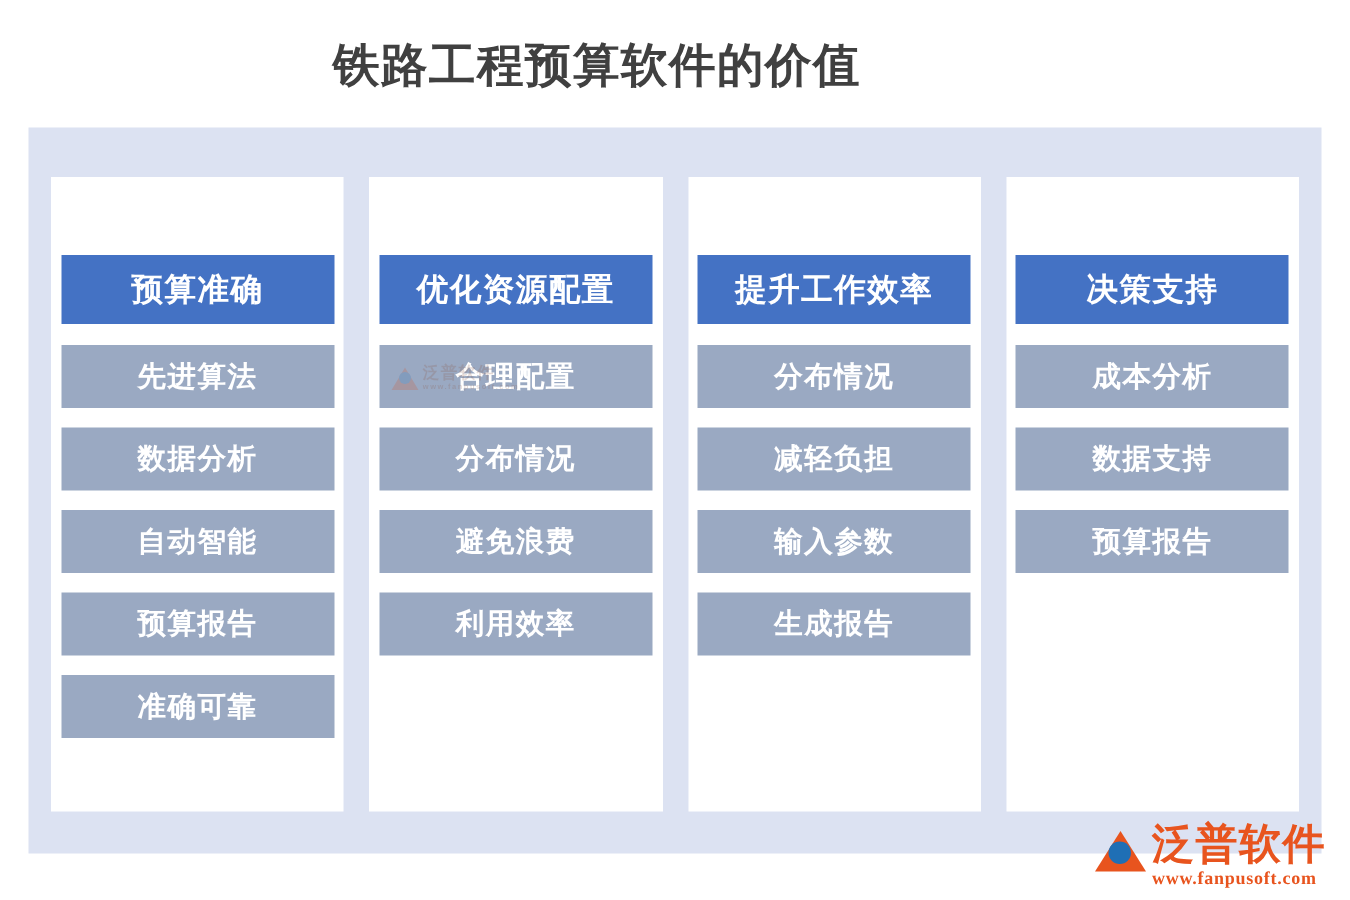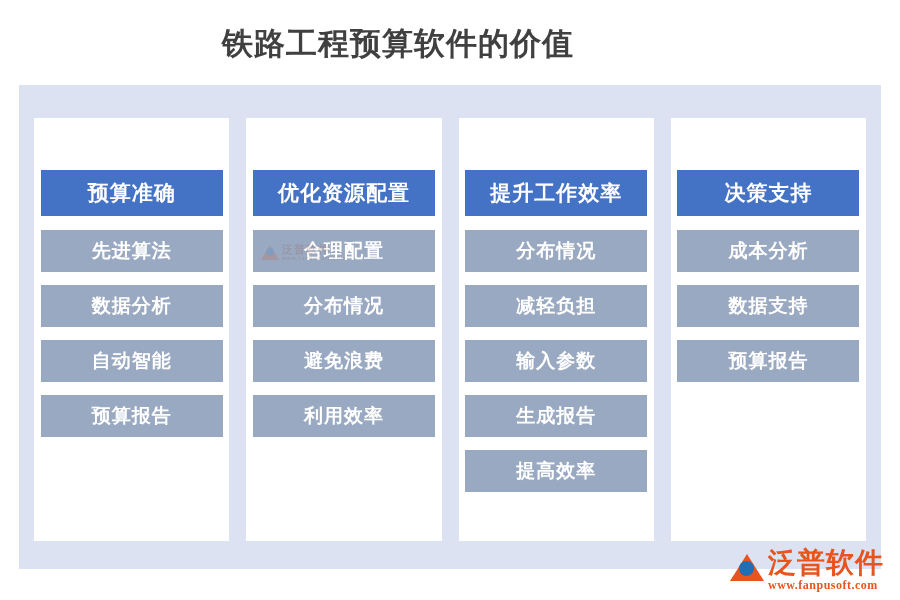--- a/index.html
+++ b/index.html
@@ -226,20 +226,23 @@
         </div>
       <div class="col-item">
           <span>数据分析</span>
         </div>
       <div class="col-item">
           <span>自动智能</span>
         </div>
       <div class="col-item">
           <span>预算报告</span>
         </div>
+      <div class="col-item">
+          <span>准确可靠</span>
+        </div>
     </div>
   </div>
 
   <div class="column">
     <div class="col-header">优化资源配置</div>
     <div class="col-items">
       <div class="col-item">
         <div class="watermark-mini">
           <span class="wm-mark"></span>
           <span style="display:flex;flex-direction:column;">
@@ -268,23 +271,20 @@
           <span>分布情况</span>
         </div>
       <div class="col-item">
           <span>减轻负担</span>
         </div>
       <div class="col-item">
           <span>输入参数</span>
         </div>
       <div class="col-item">
           <span>生成报告</span>
-        </div>
-      <div class="col-item">
-          <span>提高效率</span>
         </div>
     </div>
   </div>
 
   <div class="column">
     <div class="col-header">决策支持</div>
     <div class="col-items">
       <div class="col-item">
           <span>成本分析</span>
         </div>

